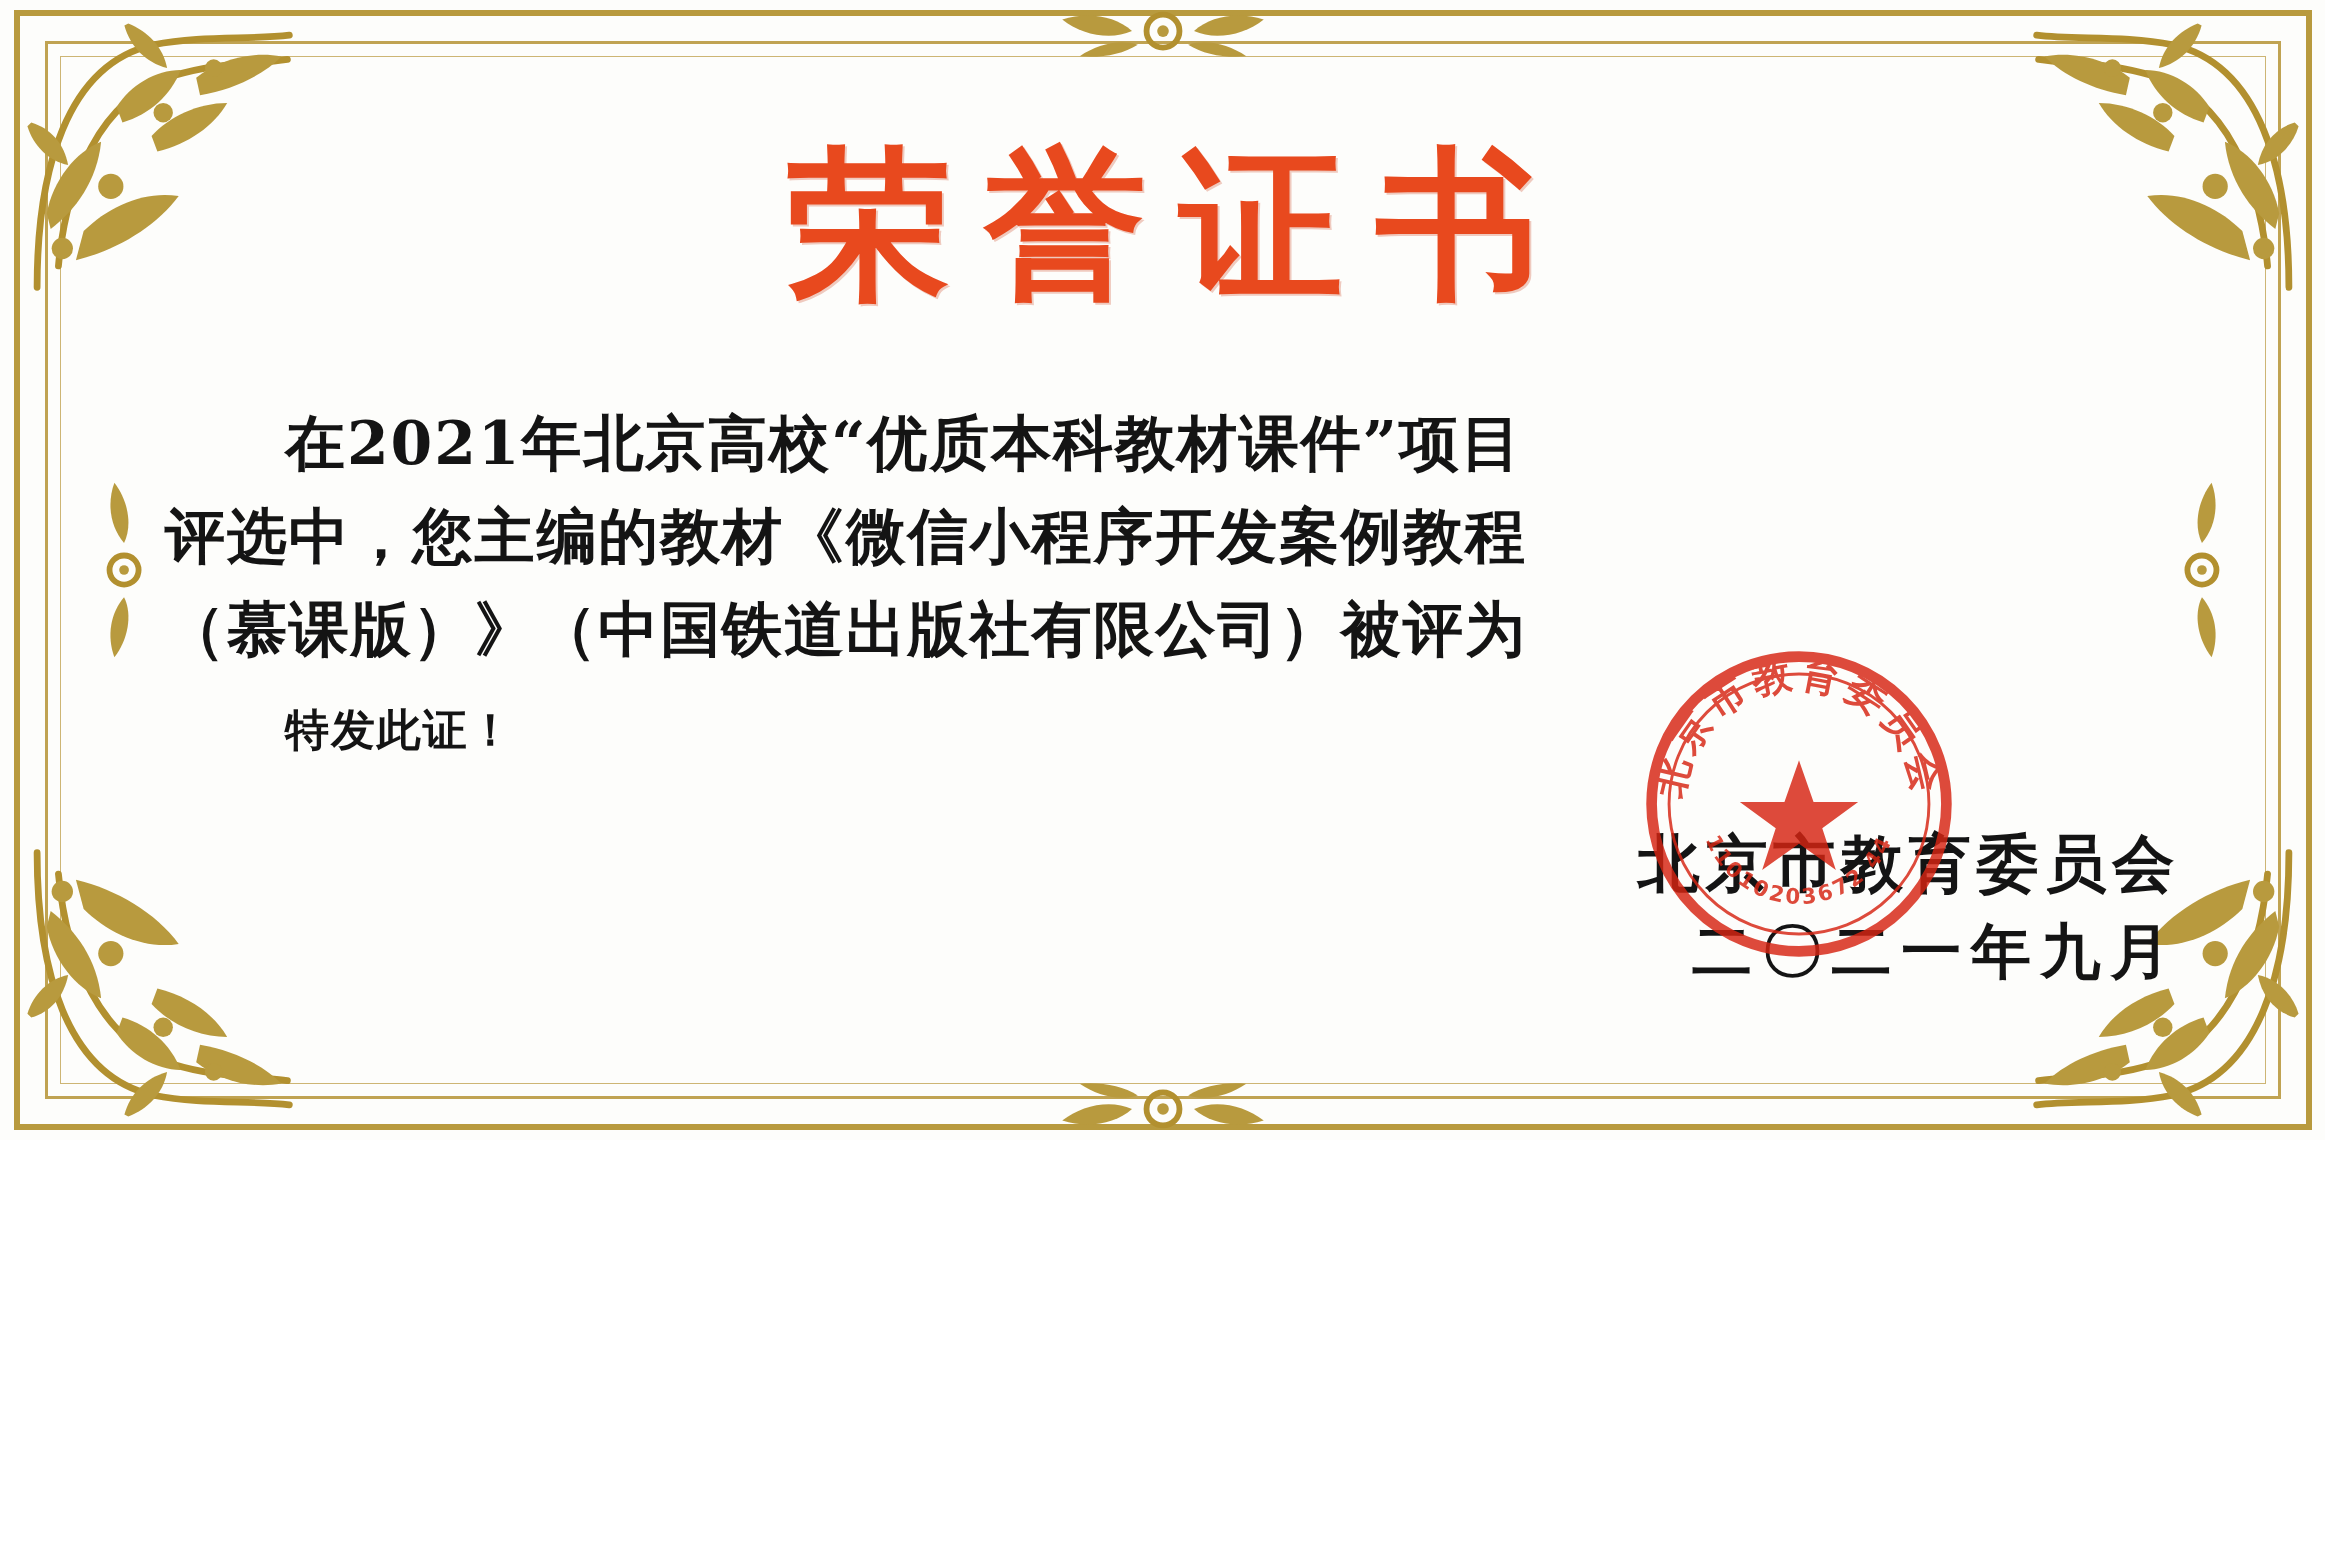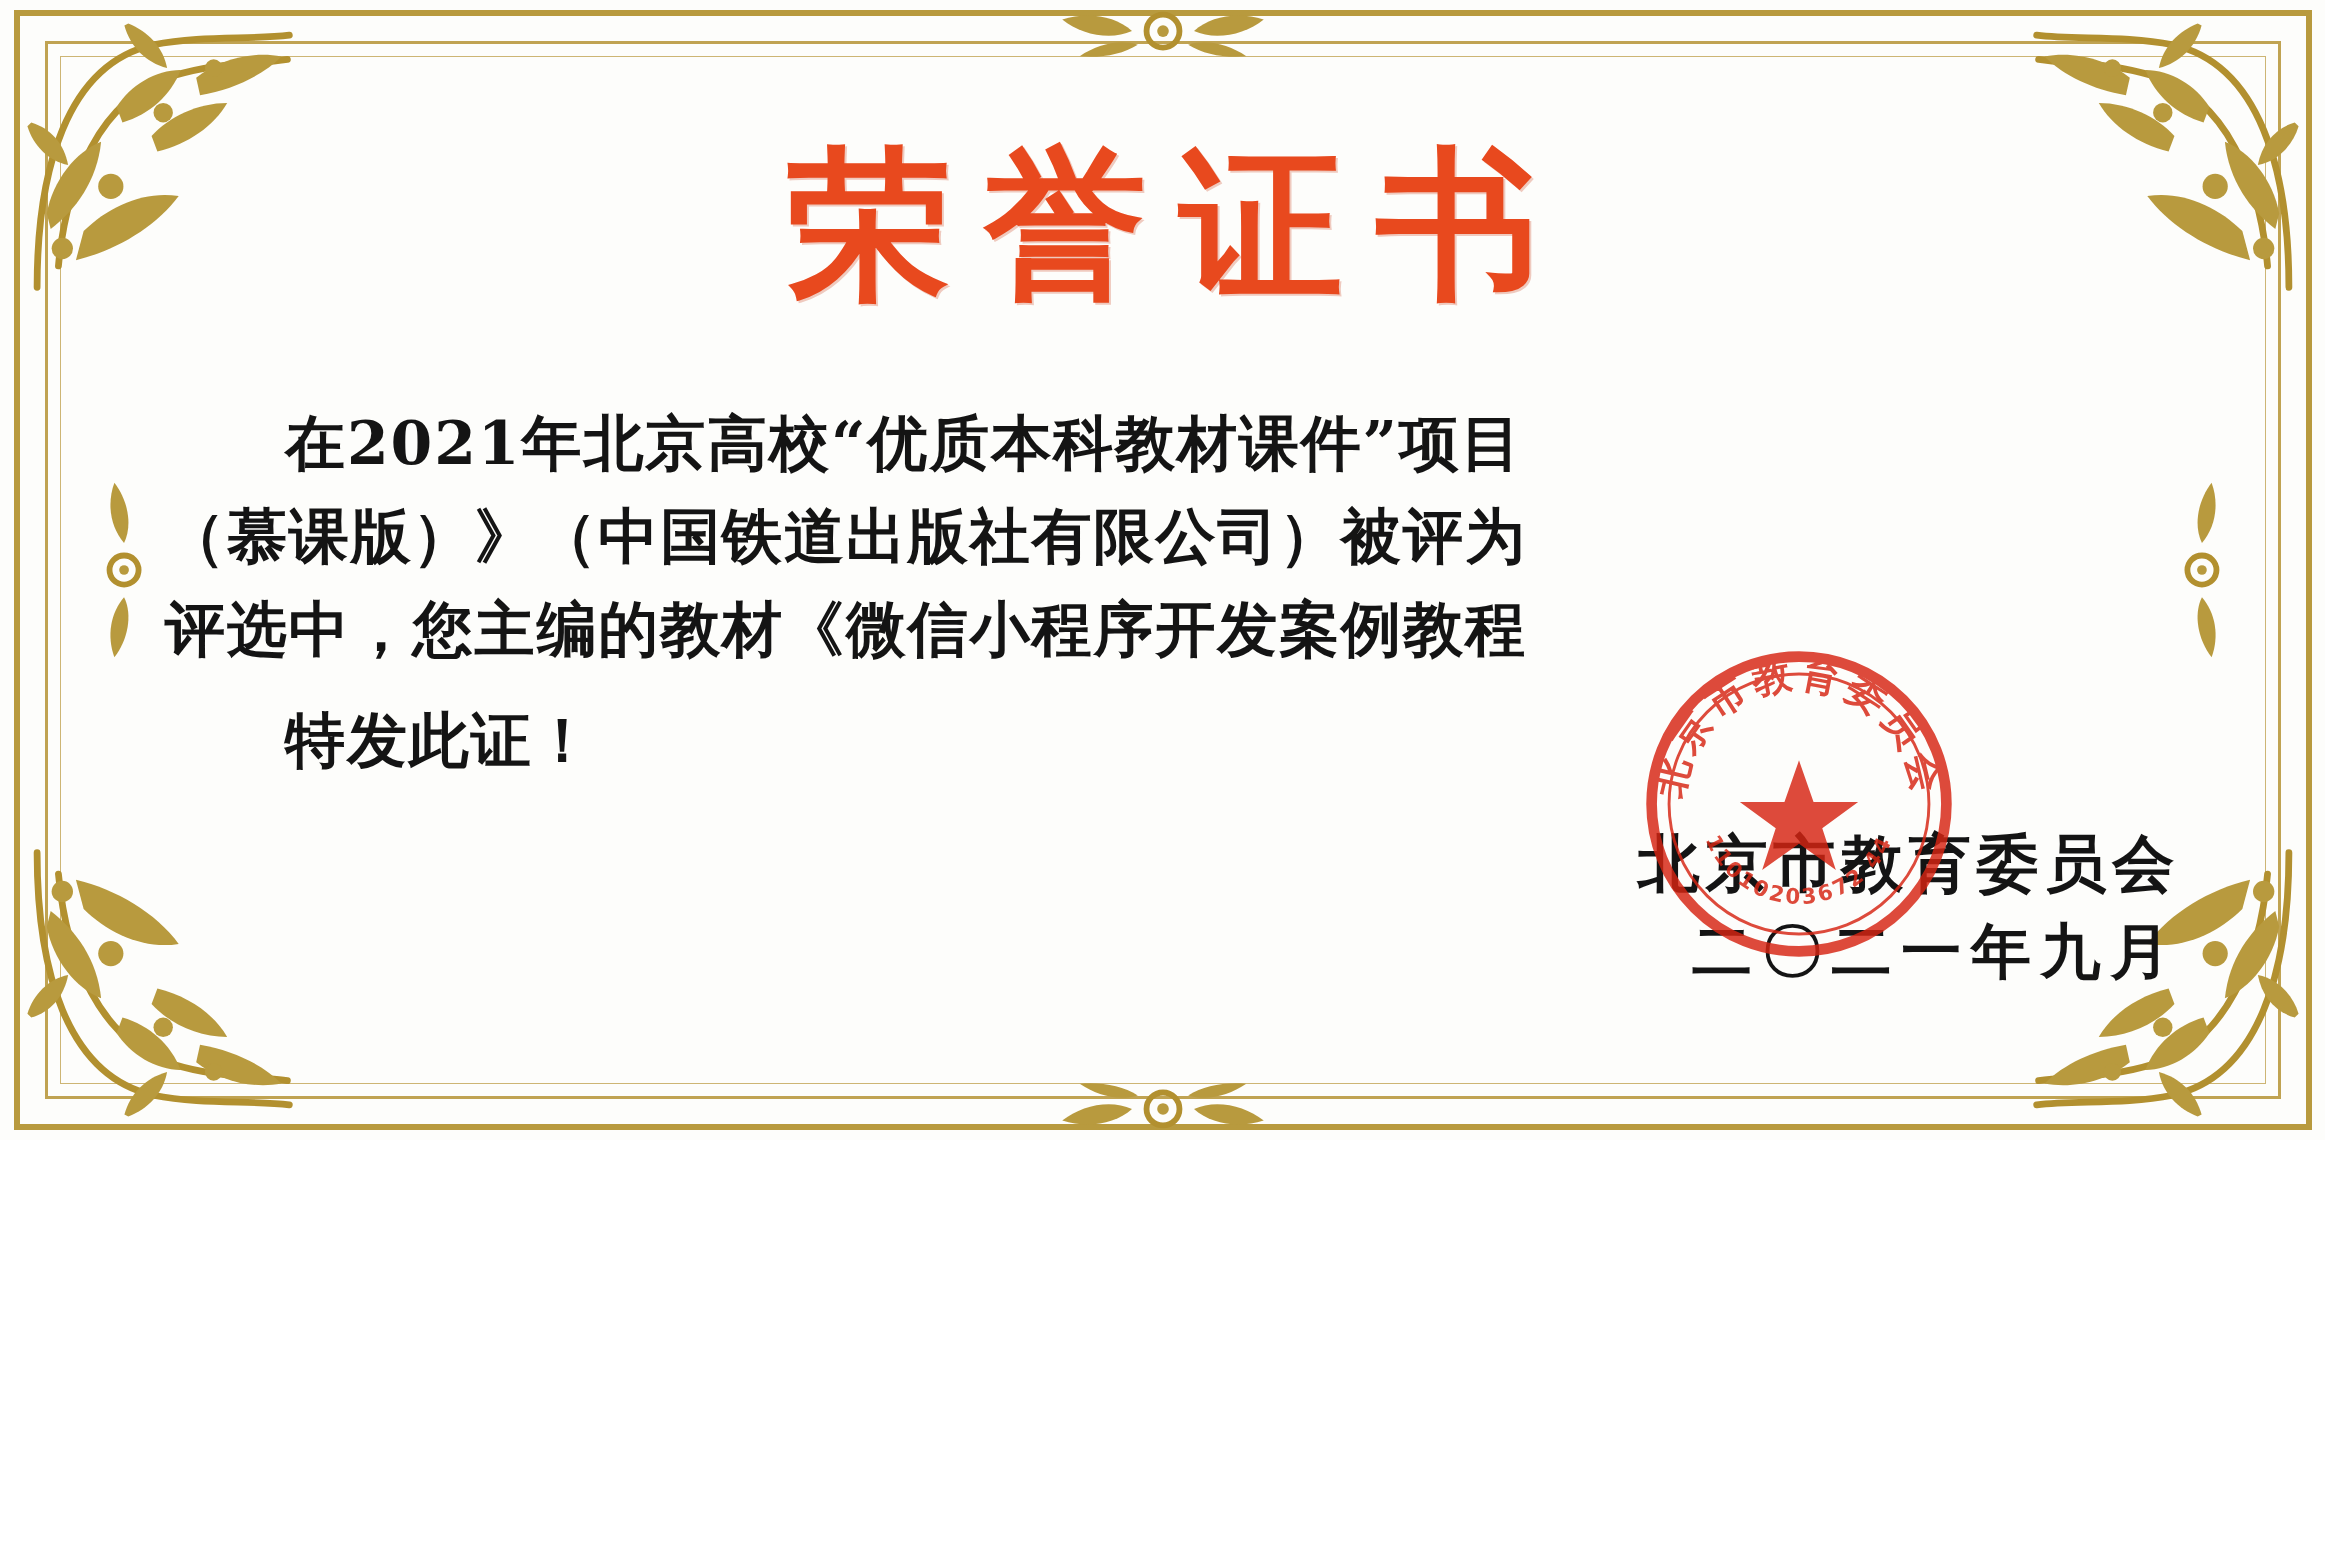--- a/index.html
+++ b/index.html
@@ -122,21 +122,21 @@
     letter-spacing: 1.9px;
     text-align: justify;
   }
   .body-text p { margin: 0 0 7.8px 0; }
   .body-text p.indent { text-indent: 120px; }
 
   .closing {
     margin-top: 29px;
     margin-left: 58px;
     font-family: "DejaVu Serif", serif;
-    font-size: 60px;
+    font-size: 44px;
     font-weight: 700;
     color: #141414;
     text-indent: 120px;
     letter-spacing: 1.9px;
   }
 
   .signature-block {
     position: absolute;
     right: 39px;
     bottom: 60px;
@@ -307,22 +307,22 @@
     </svg>
   </div>
 
   <div class="content">
 
     <div class="title">荣誉证书</div>
 
 
     <div class="body-text">
       <p class="indent">在2021年北京高校“优质本科教材课件”项目</p>
+      <p>评选中，您主编的教材《微信小程序开发案例教程</p>
       <p>（慕课版）》（中国铁道出版社有限公司）被评为</p>
-      <p>评选中，您主编的教材《微信小程序开发案例教程</p>
     </div>
 
     <div class="closing">特发此证！</div>
 
     <div class="signature-block">
       <div class="issuer">北京市教育委员会</div>
       <div class="date">二〇二一年九月</div>
     </div>
 
     <div class="seal">

